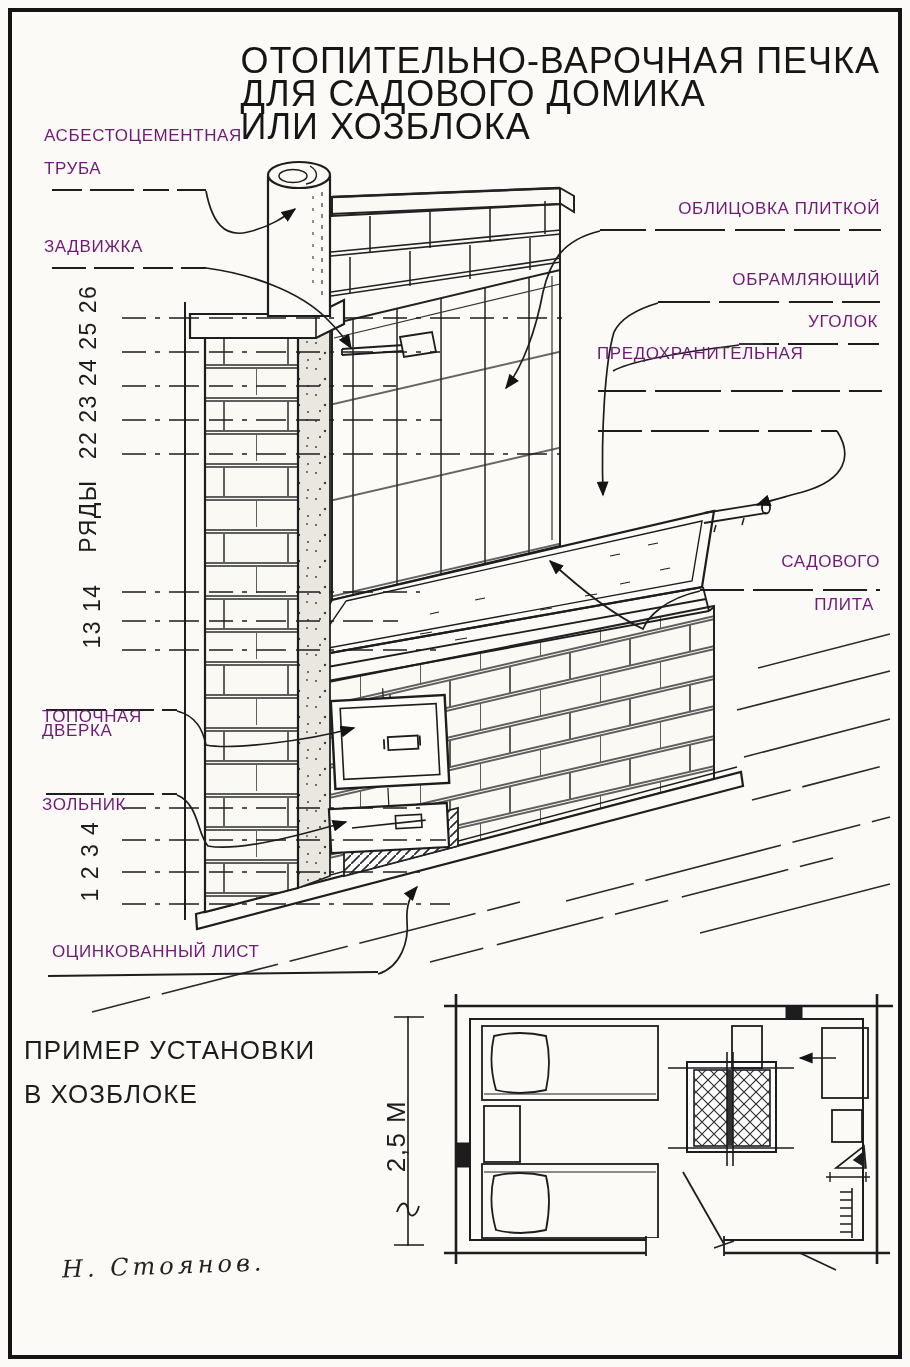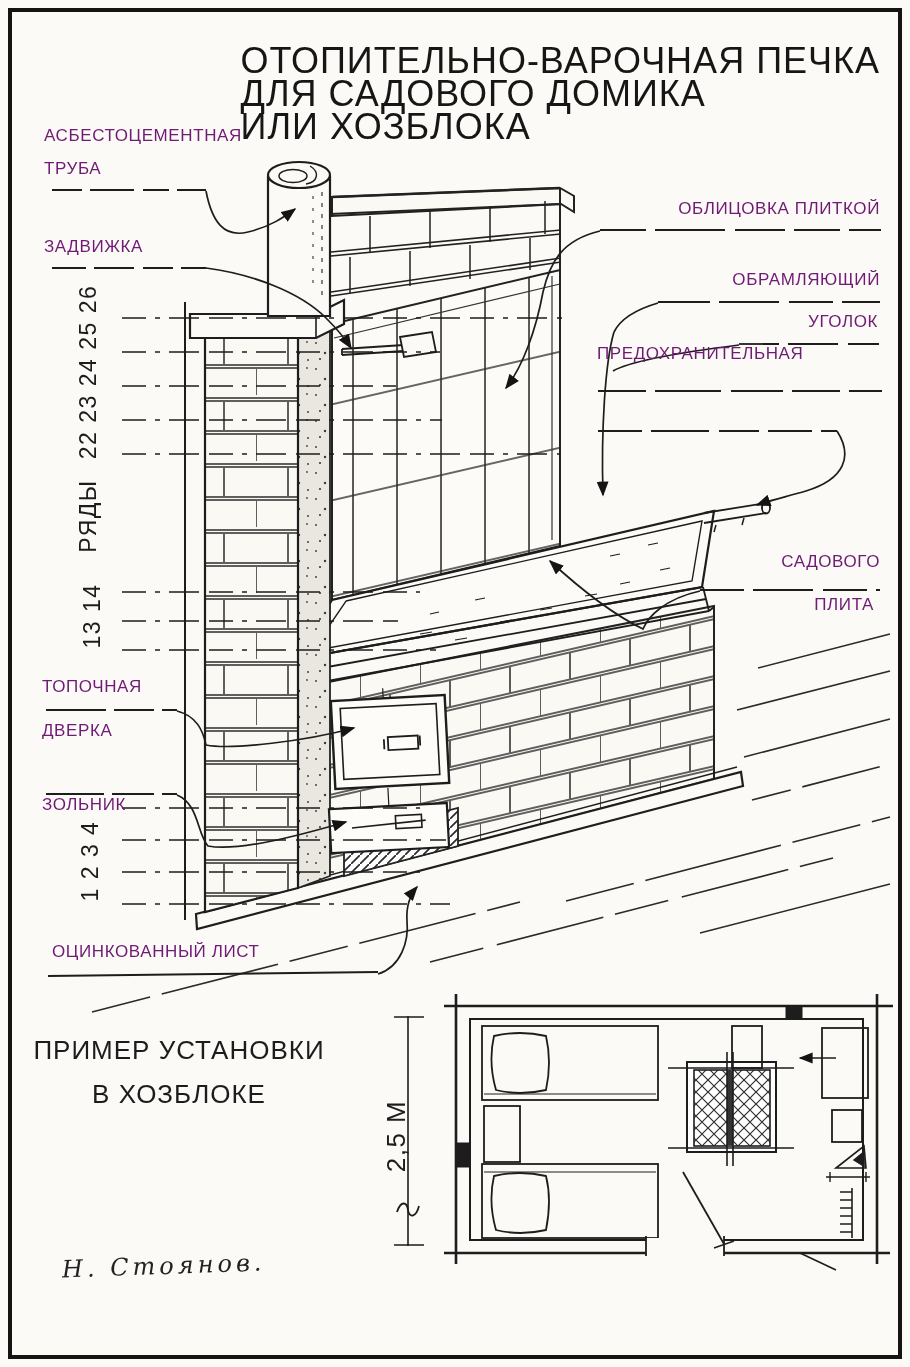--- a/index.html
+++ b/index.html
@@ -4,21 +4,21 @@
 <style>
   html,body{margin:0;padding:0;background:#888;}
   .page{position:relative;width:910px;height:1367px;background:#fbfaf6;margin:0 auto;overflow:hidden;
         font-family:"Liberation Sans",sans-serif;color:#1c1c1c;}
   .frame{position:absolute;left:8px;top:8px;right:8px;bottom:8px;border:4px solid #141414;pointer-events:none;}
   svg.draw{position:absolute;left:0;top:0;}
   .lbl{position:absolute;font-size:17px;line-height:28px;letter-spacing:.6px;white-space:nowrap;color:#701a75;}
   .ttl{position:absolute;right:30px;top:44px;text-align:left;font-size:36px;line-height:33px;letter-spacing:1px;color:#161616;}
   .r{}
   .rot{position:absolute;text-align:center;transform:rotate(-90deg);font-size:23px;line-height:28px;letter-spacing:1.5px;white-space:nowrap;}
-  .caption{position:absolute;left:24px;width:310px;top:1028px;text-align:center;font-size:26px;line-height:44px;letter-spacing:1px;}
+  .caption{position:absolute;left:24px;width:310px;top:1028px;font-size:26px;line-height:44px;letter-spacing:1px;}
   .sig{position:absolute;left:62px;top:1252px;font-family:"DejaVu Serif",serif;font-style:italic;font-size:24px;letter-spacing:4px;transform:rotate(-2deg);color:#222;}
 </style>
 </head>
 <body>
 
 <div class="page">
 
 <svg class="draw" width="910" height="1367" viewBox="0 0 910 1367">
   <defs>
     <marker id="ah" viewBox="0 0 10 8" refX="9" refY="4" markerWidth="9" markerHeight="7" orient="auto-start-reverse">
@@ -272,21 +272,21 @@
 <div class="lbl" style="left:44px;top:155px">ТРУБА</div>
 <div class="lbl" style="left:44px;top:233px">ЗАДВИЖКА</div>
 
 <div class="lbl r" style="right:30px;top:195px">ОБЛИЦОВКА ПЛИТКОЙ</div>
 <div class="lbl r" style="right:30px;top:266px">ОБРАМЛЯЮЩИЙ</div>
 <div class="lbl r" style="right:32px;top:308px">УГОЛОК</div>
 <div class="lbl" style="left:597px;top:340px">ПРЕДОХРАНИТЕЛЬНАЯ</div>
 <div class="lbl r" style="right:30px;top:548px">САДОВОГО</div>
 <div class="lbl r" style="right:36px;top:591px">ПЛИТА</div>
 
-<div class="lbl" style="left:42px;top:673px">ТОПОЧНАЯ</div>
+<div class="lbl" style="left:42px;top:703px">ТОПОЧНАЯ</div>
 <div class="lbl" style="left:42px;top:717px">ДВЕРКА</div>
 <div class="lbl" style="left:42px;top:791px">ЗОЛЬНИК</div>
 <div class="lbl" style="left:52px;top:938px">ОЦИНКОВАННЫЙ ЛИСТ</div>
 
 <div class="rot" style="left:-32px;top:358px;width:240px">22 23 24 25 26</div>
 <div class="rot" style="left:23px;top:502px;width:130px">РЯДЫ</div>
 <div class="rot" style="left:47px;top:602px;width:90px">13 14</div>
 <div class="rot" style="left:30px;top:847px;width:120px">1 2 3 4</div>
 
 <div class="caption">

